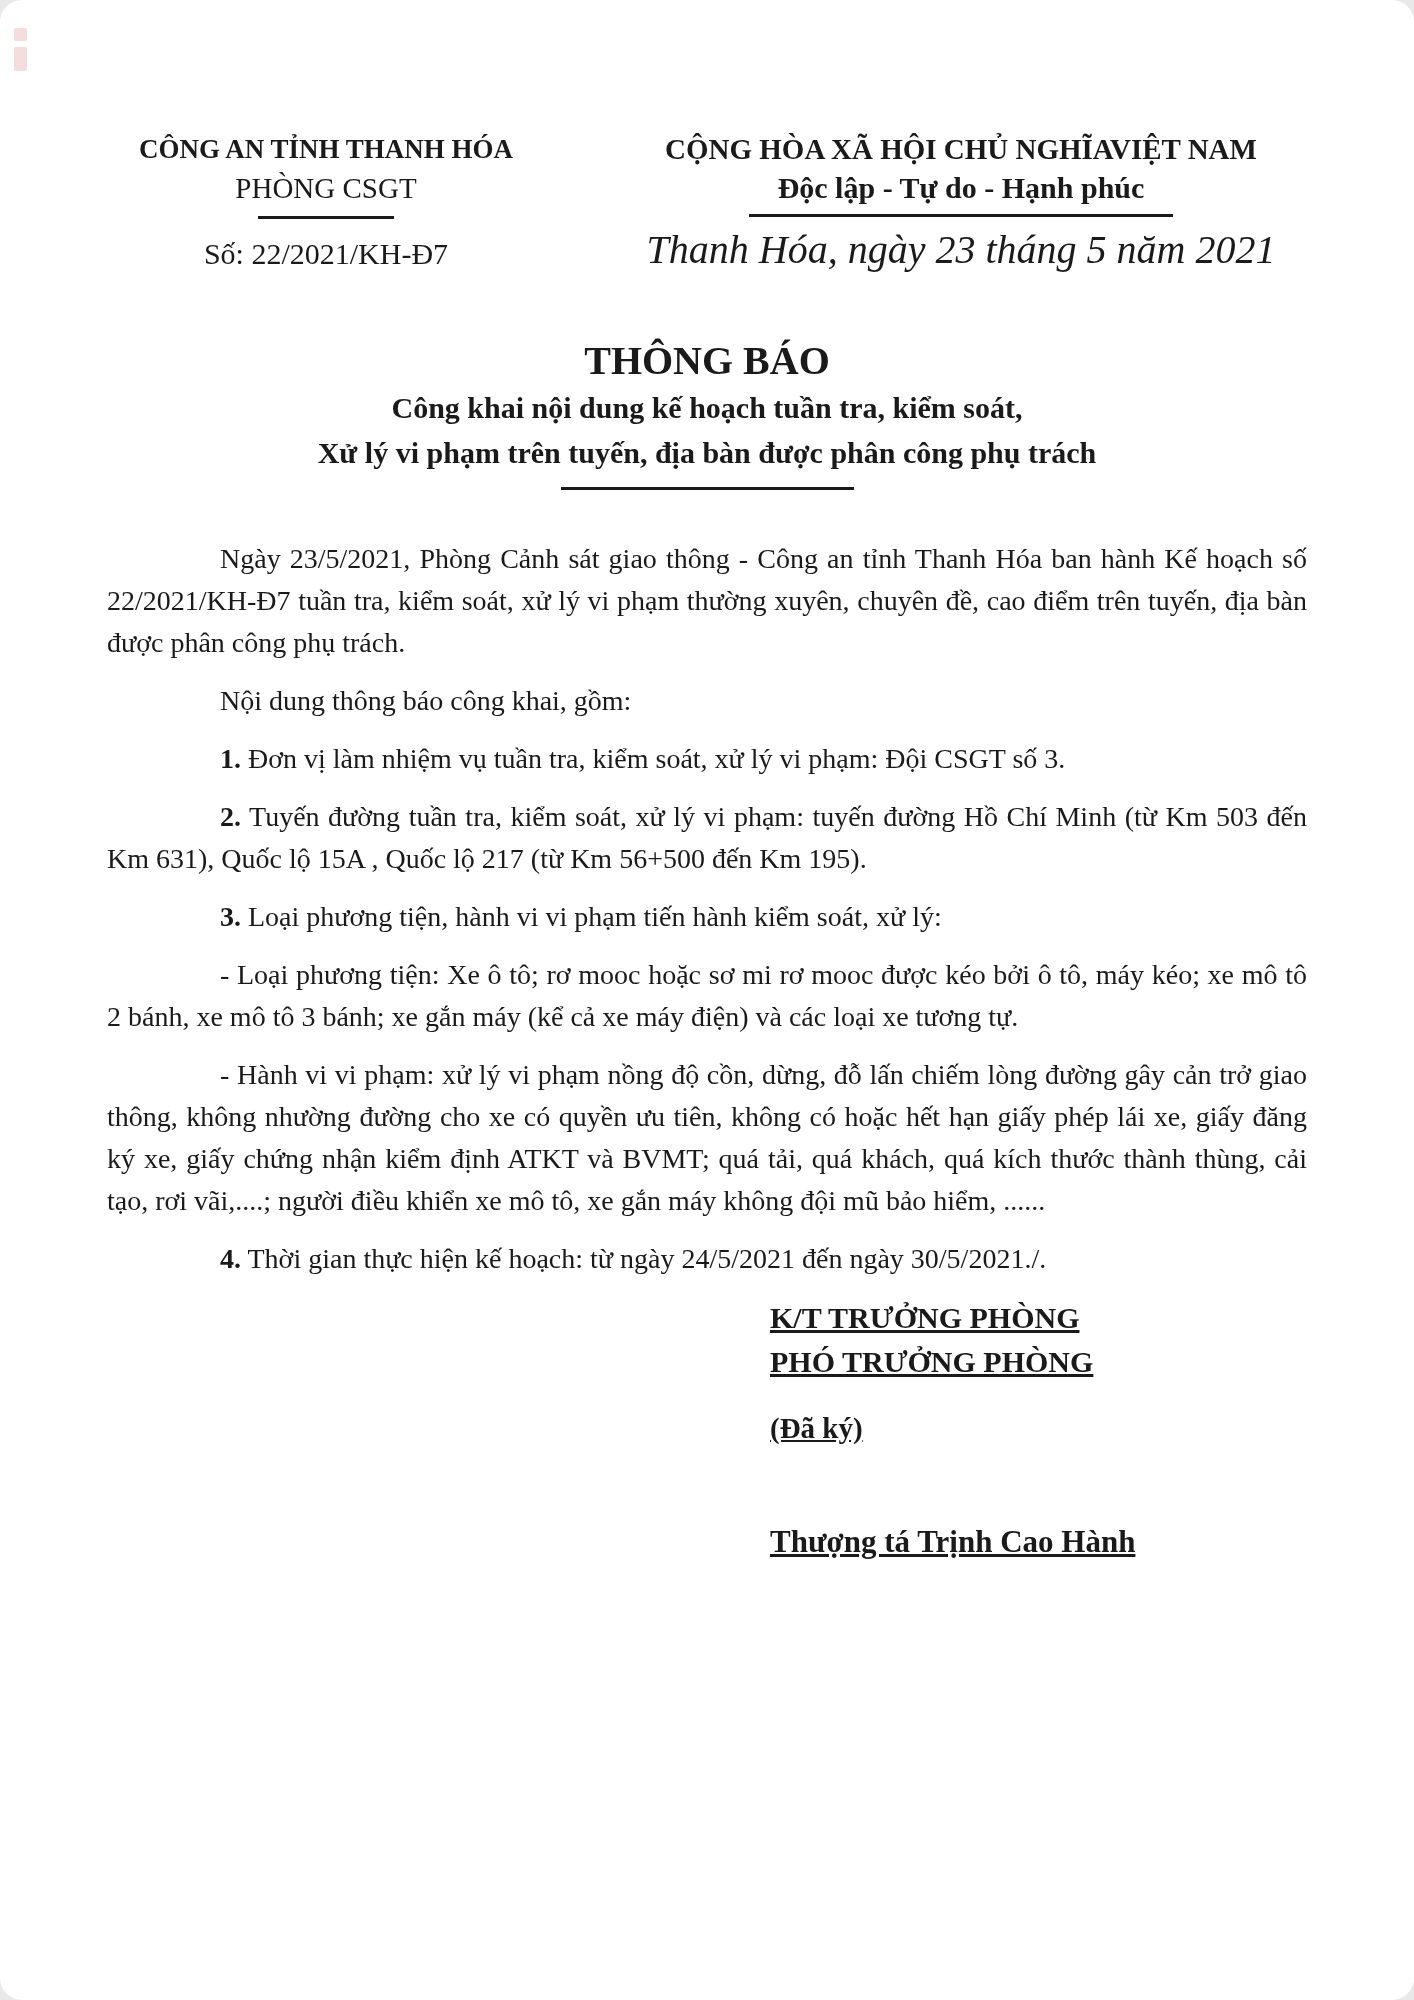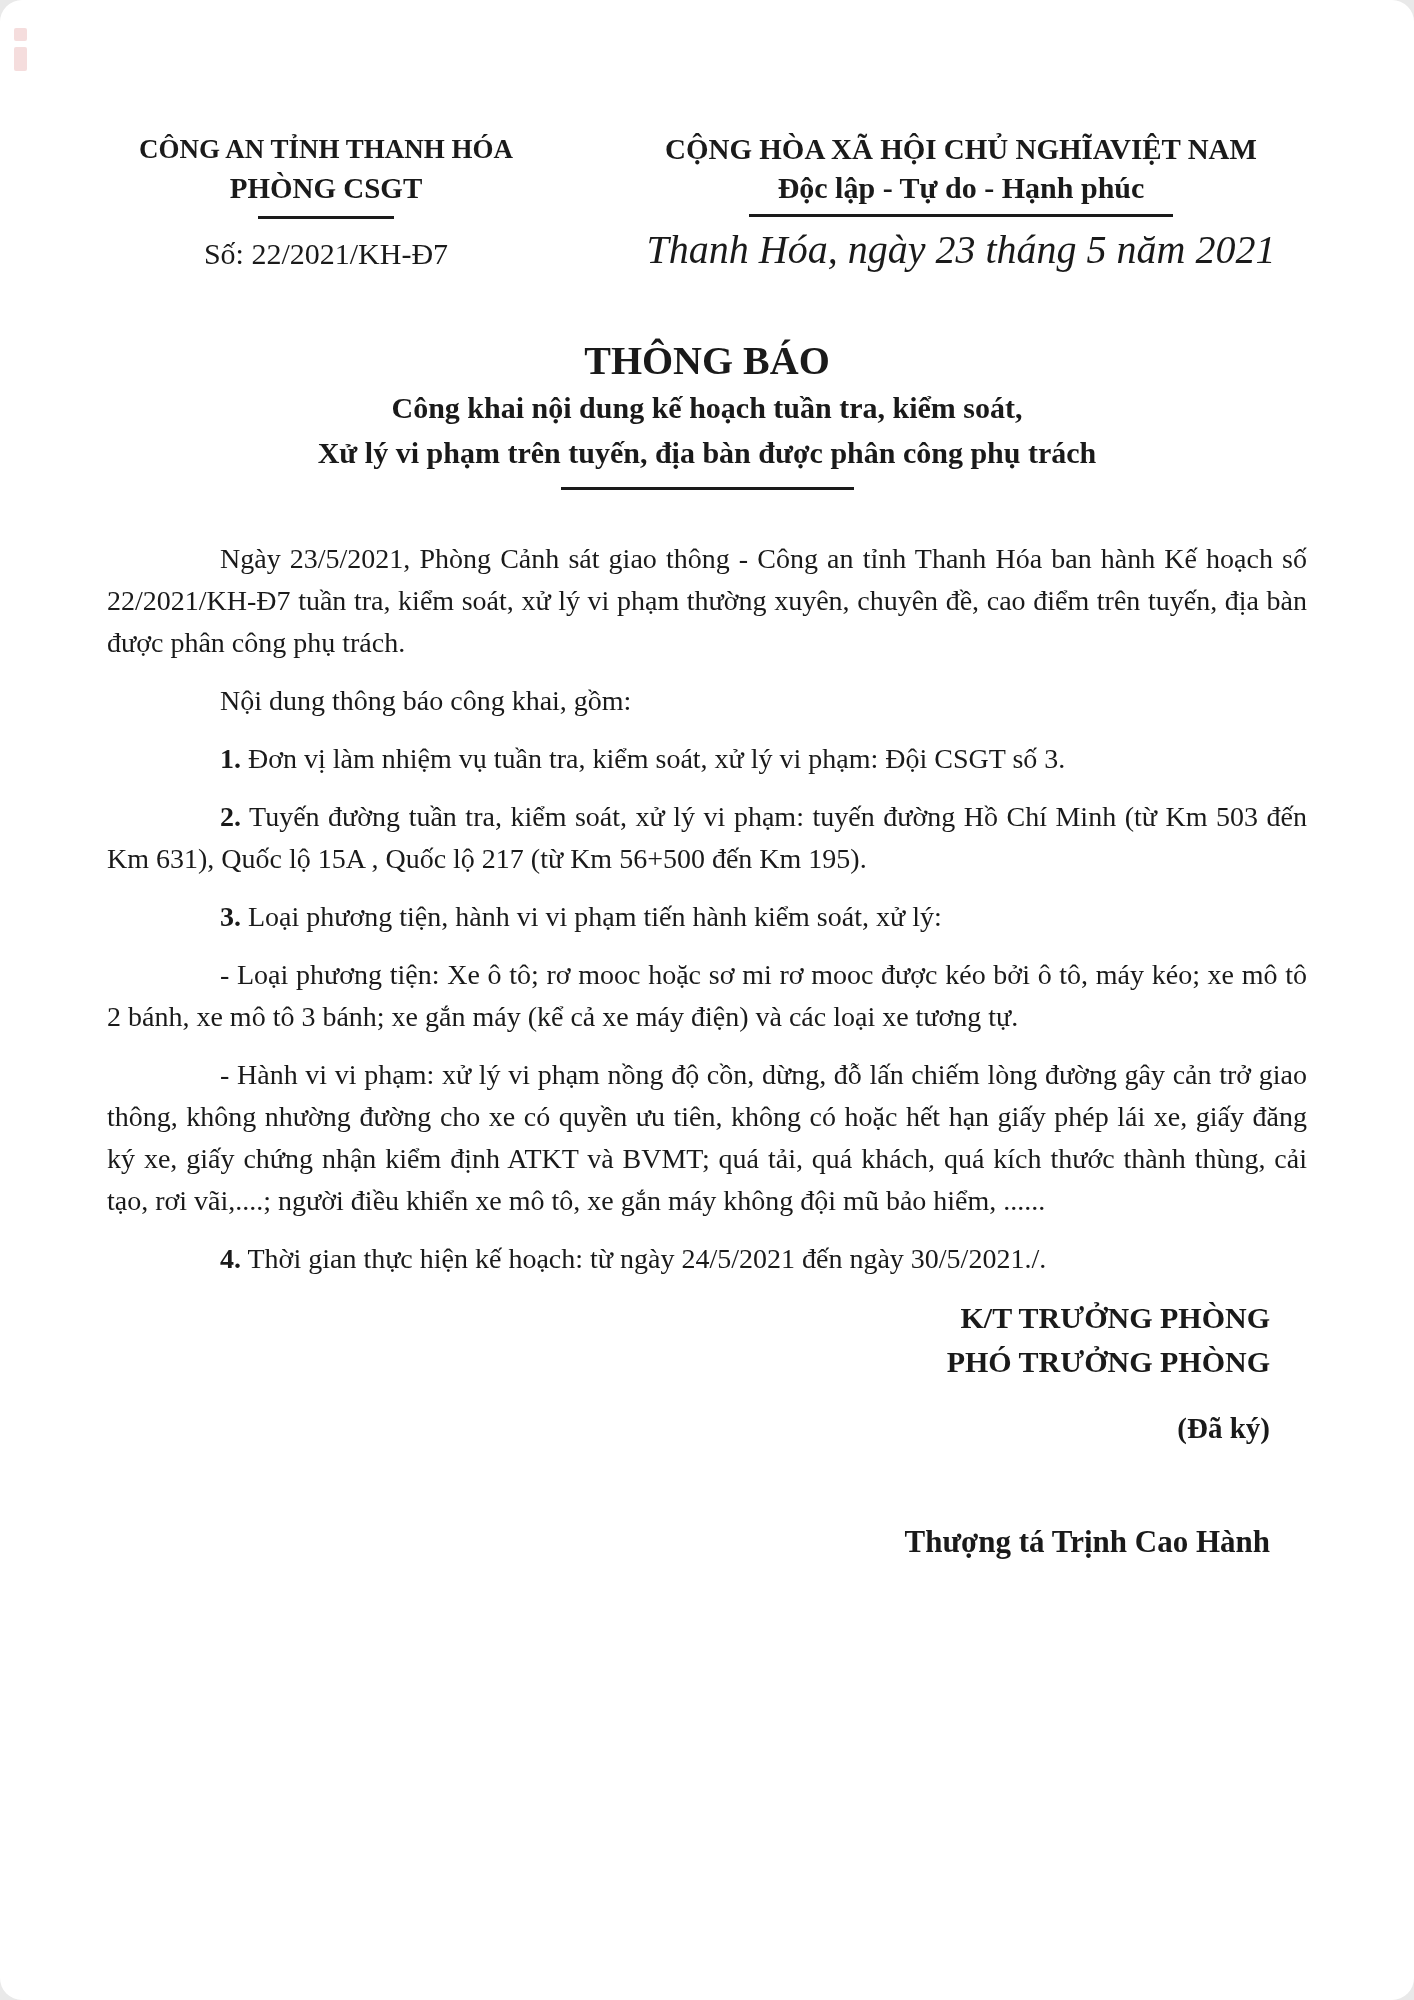--- a/index.html
+++ b/index.html
@@ -20,21 +20,21 @@
   .corner-mark { position: absolute; left: 14px; top: 28px; width: 14px; }
   .corner-mark span { display: block; border-radius: 2px; background: #e8b4b4; opacity: 0.45; }
   .corner-mark .cm1 { width: 13px; height: 13px; margin-bottom: 6px; }
   .corner-mark .cm2 { width: 13px; height: 24px; }
 
   .header { display: flex; margin: 0 88px 0 86px; }
   .header-left  { width: 480px; text-align: center; }
   .header-right { margin-left: auto; width: 730px; text-align: center; }
   .h-line { white-space: nowrap; }
   .agency-name   { font-weight: bold; font-size: 27px; line-height: 38px; }
-  .agency-dept   { font-weight: bold; font-size: 29px; line-height: 40px; }
+  .agency-dept   { font-weight: normal; font-size: 29px; line-height: 40px; }
   .doc-number    { font-size: 30px; line-height: 42px; }
   .natl-title    { font-weight: bold; font-size: 29px; line-height: 38px; }
   .natl-motto    { font-weight: bold; font-size: 30px; line-height: 40px; }
   .dateline      { font-style: italic; font-size: 40px; line-height: 42px; }
 
   .rule { height: 3px; background: #1a1a1a; }
   .rule-left  { width: 136px; margin: 8px auto 14px; }
   .rule-right { width: 424px; margin: 6px auto 12px; }
   .rule-title { width: 293px; margin: 12px auto 0; }
 
@@ -45,21 +45,21 @@
   .body-text { margin: 48px 107px 0 107px; }
   .body-text p {
     margin: 0 0 16px 0;
     font-size: 28px;
     line-height: 42px;
     text-align: justify;
     text-indent: 113px;
   }
   .body-text p b { font-weight: bold; }
 
-  .signature { margin: 12px 144px 0 auto; width: 500px; text-align: right; }
+  .signature { margin: 12px 144px 0 auto; width: 500px; text-align: left; text-decoration: underline; }
   .sig-title { font-weight: bold; font-size: 30px; line-height: 44px; }
   .sig-note  { font-weight: bold; font-size: 29px; line-height: 40px; margin-top: 24px; }
   .sig-name  { font-weight: bold; font-size: 31px; line-height: 44px; margin-top: 72px; }
 </style>
 </head>
 <body>
 
 <div class="page">
 
   <div class="corner-mark">

